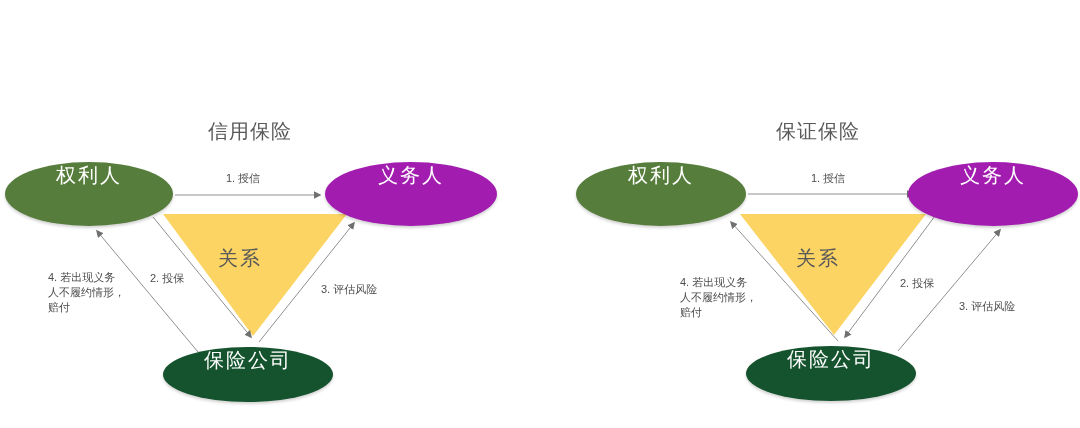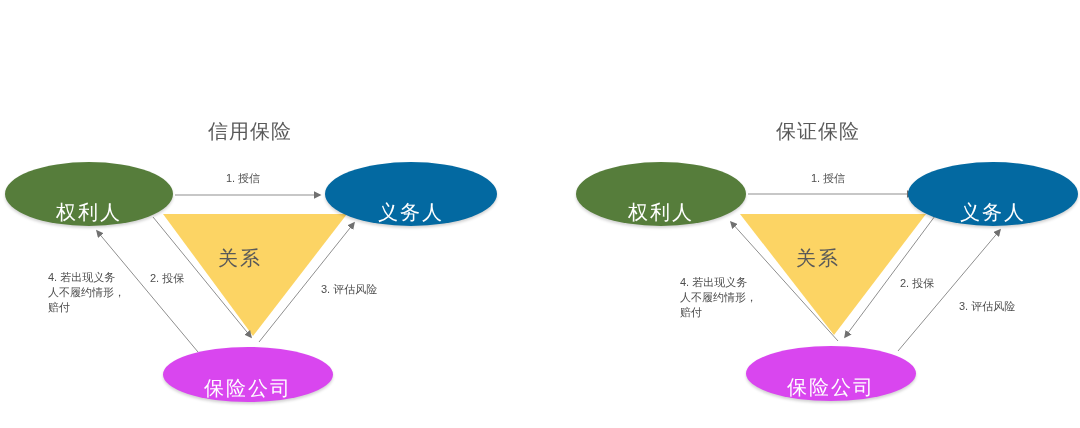--- a/index.html
+++ b/index.html
@@ -7,27 +7,27 @@
     position:relative;width:1080px;height:428px;background:#ffffff;overflow:hidden;
     font-family:"Liberation Sans", sans-serif;
   }
   .diagram{position:absolute;top:0;width:540px;height:428px;margin-top:44px;}
   .connector-layer{position:absolute;left:0;top:0;width:540px;height:428px;}
   .title{
     position:absolute;top:74px;width:210px;text-align:center;
     font-size:20px;color:#595959;letter-spacing:1px;
   }
   .node{
-    position:absolute;border-radius:50%;display:flex;align-items:flex-end;justify-content:center;
+    position:absolute;border-radius:50%;display:flex;align-items:flex-start;justify-content:center;
     color:#ffffff;font-size:20px;letter-spacing:2px;
     box-shadow:0 2px 3px rgba(0,0,0,0.18);
   }
   .node-obligee{background:#567d3b;}
-  .node-obligor{background:#0369a1;}
-  .node-insurer{background:#d946ef;}
+  .node-obligor{background:#a21caf;}
+  .node-insurer{background:#14532d;}
   .tri-label{
     position:absolute;width:80px;text-align:left;
     font-size:20px;color:#595959;letter-spacing:2px;
   }
   .arrow-label{
     position:absolute;font-size:11px;color:#4d4d4d;white-space:nowrap;
   }
   .arrow-label.centered{text-align:center;}
   .multiline div{line-height:15px;}
 </style>

